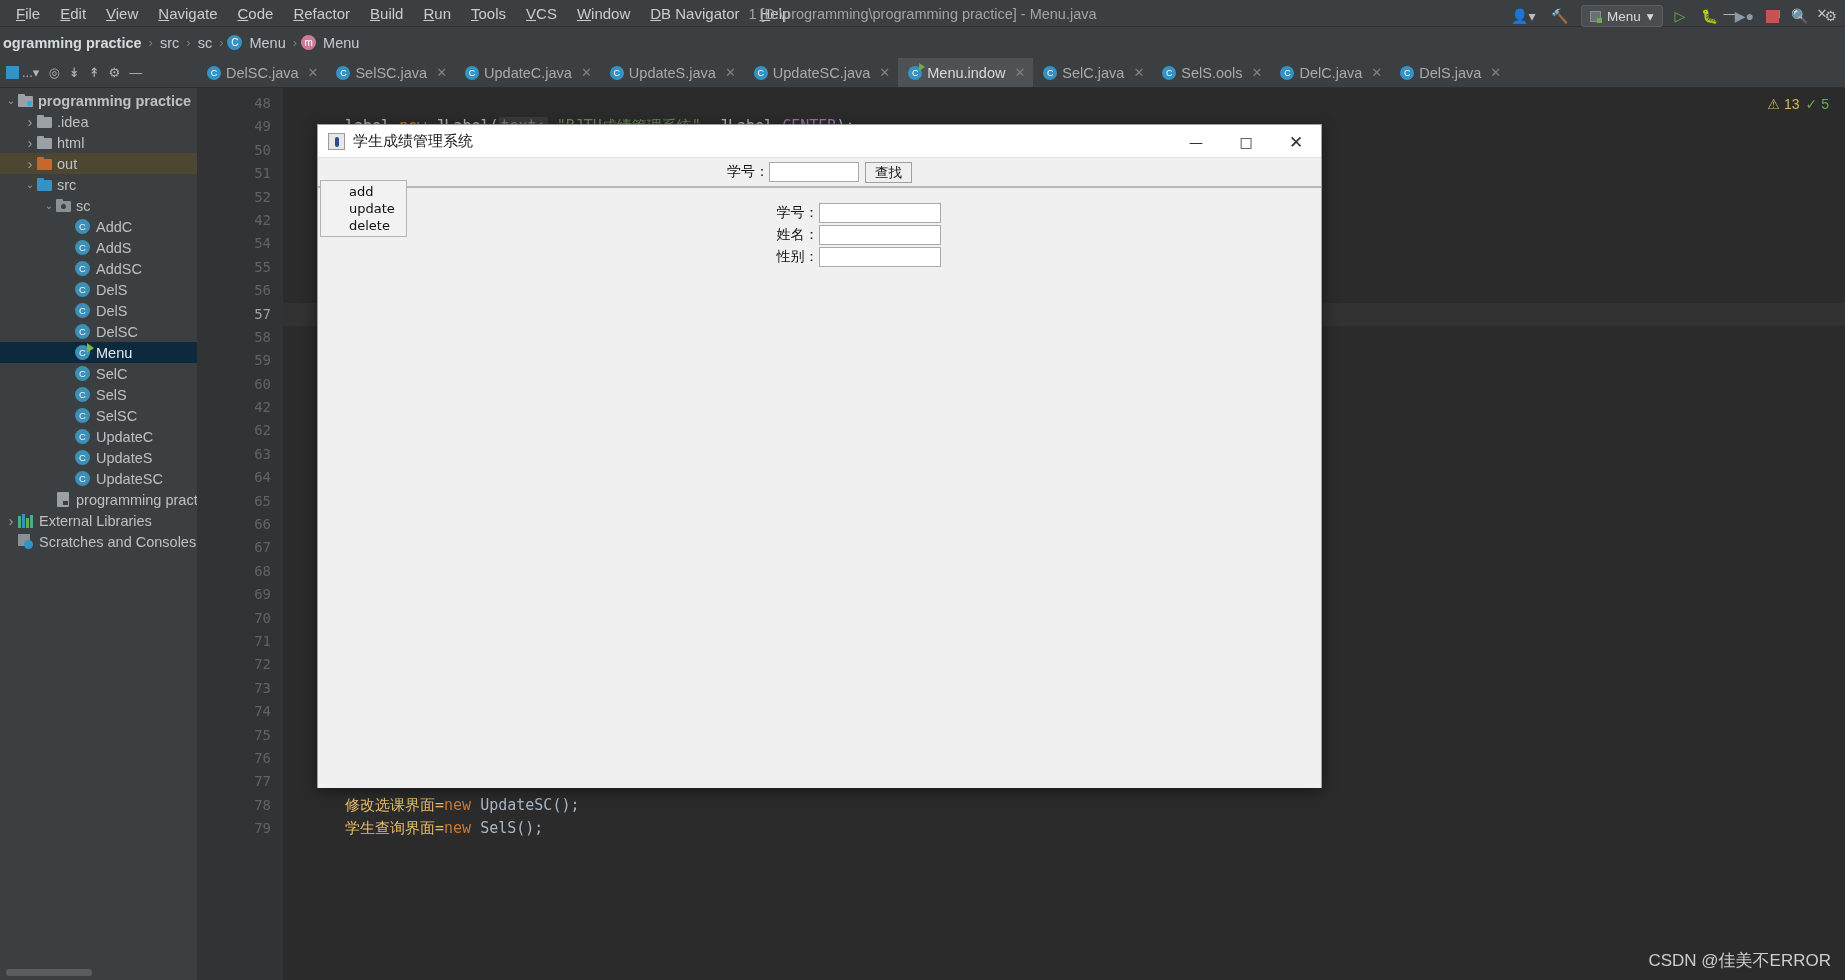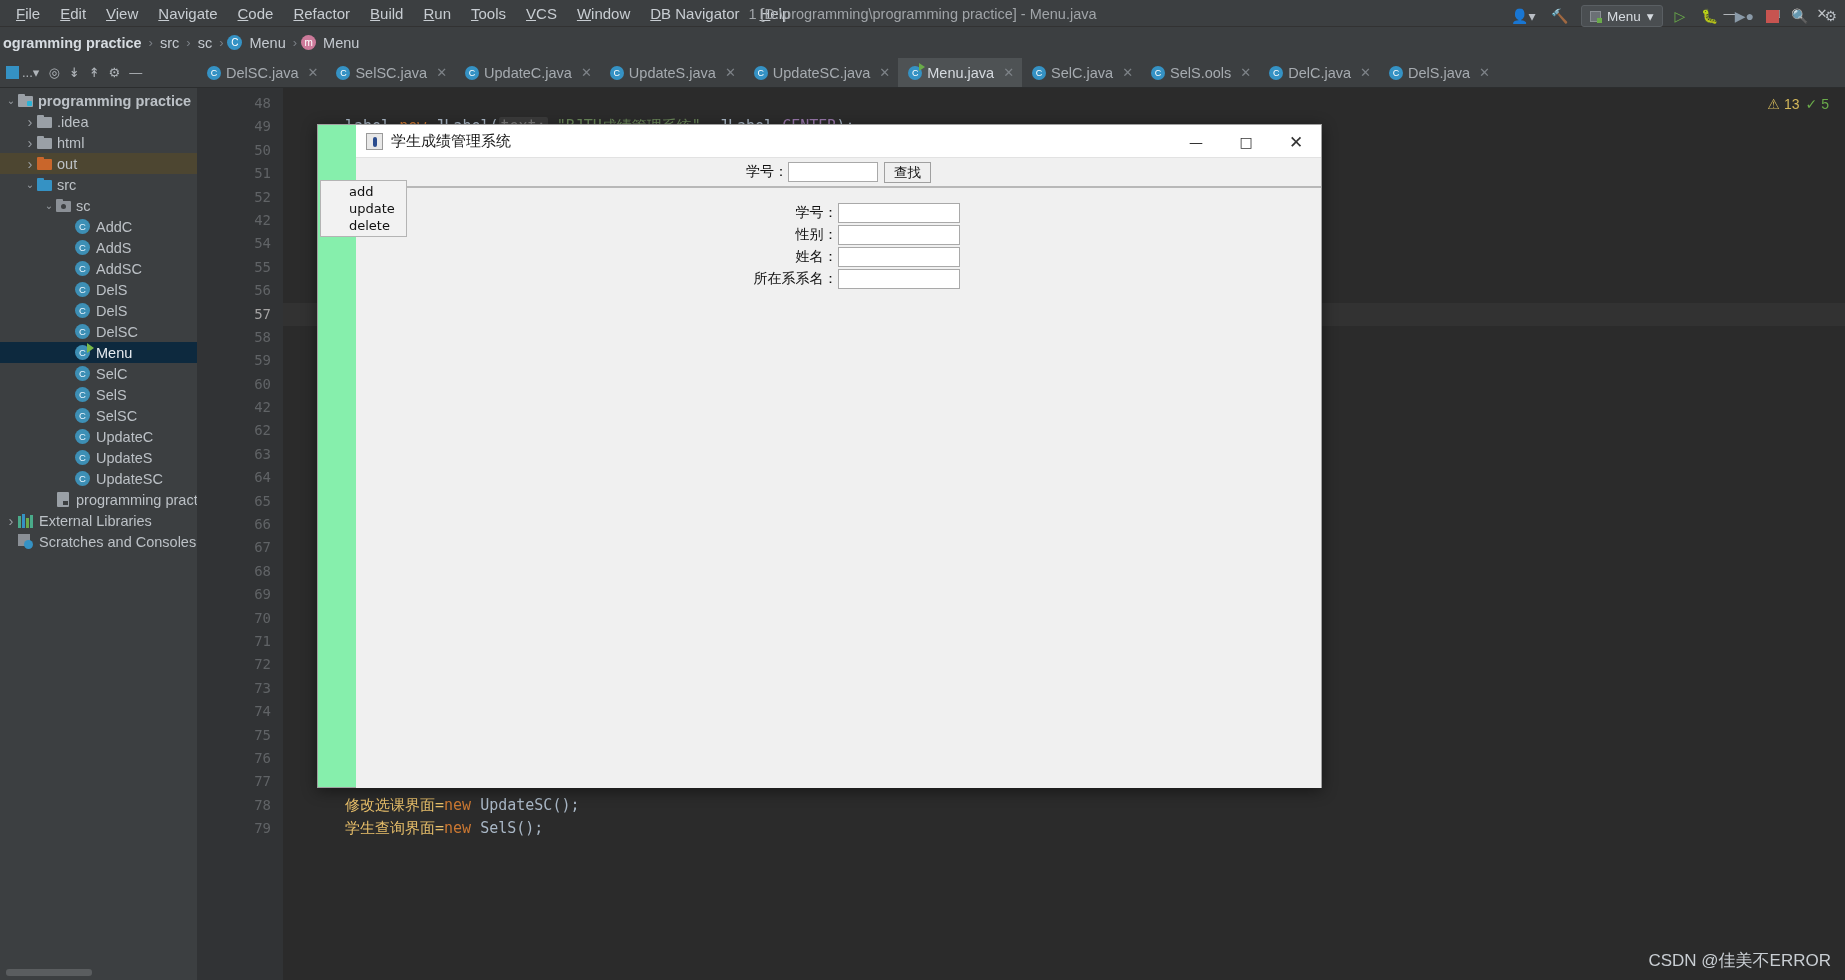--- a/index.html
+++ b/index.html
@@ -165,21 +165,20 @@
   }
   .w-warn { color: #d4b85a; display:flex; align-items:center; gap:4px;}
   .w-weak { color: #6aab4a; display:flex; align-items:center; gap:4px;}
 
   
   .swing {
     position: absolute; left: 317px; top: 124px; width: 1005px; height: 664px;
     background: #86efac; border: 1px solid #a0a0a0;
     box-shadow: 0 3px 14px rgba(0,0,0,.45);
     font-family: "DejaVu Sans", "Liberation Sans", sans-serif;
-    padding-left: 38px;
   }
   .swing-title {
     height: 33px; background: #ffffff; display: flex; align-items: center;
     padding-left: 10px; color: #1a1a1a; font-size: 15px; border-bottom: 1px solid #e2e2e2;
   }
   .javaicon {
     width: 17px; height: 17px; margin-right: 8px; background: #e8e8e8;
     border: 1px solid #9a9a9a; position: relative; flex: 0 0 auto;
   }
   .javaicon:after {
@@ -517,29 +516,25 @@
       <button class="jbutton" style="margin-left:6px;">查找</button>
     </div>
 
     <div class="jbody">
       <div class="jform" id="jform">
           <div class="jrow">
             <span class="jlabel">学号：</span>
             <input class="jtext" type="text" style="">
           </div>
           <div class="jrow">
-            <span class="jlabel">性别：</span>
-            <input class="jtext" type="text" style="">
-          </div>
-          <div class="jrow">
             <span class="jlabel">姓名：</span>
             <input class="jtext" type="text" style="">
           </div>
           <div class="jrow">
-            <span class="jlabel">所在系系名：</span>
+            <span class="jlabel">性别：</span>
             <input class="jtext" type="text" style="">
           </div>
         </div>
     </div>
   </div>
 
   <div class="csdn">CSDN @佳美不ERROR</div>
 <div class="tabbar">
       <div class="tab">
         <span class="tabicon">C</span>
@@ -561,21 +556,21 @@
         <span>UpdateS.java</span>
         <span class="x">✕</span>
       </div>
       <div class="tab">
         <span class="tabicon">C</span>
         <span>UpdateSC.java</span>
         <span class="x">✕</span>
       </div>
       <div class="tab active">
         <span class="tabicon run">C</span>
-        <span>Menu.java</span>
+        <span>Menu.indow</span>
         <span class="x">✕</span>
       </div>
       <div class="tab">
         <span class="tabicon">C</span>
         <span>SelC.java</span>
         <span class="x">✕</span>
       </div>
       <div class="tab">
         <span class="tabicon">C</span>
         <span>SelS.ools</span>

